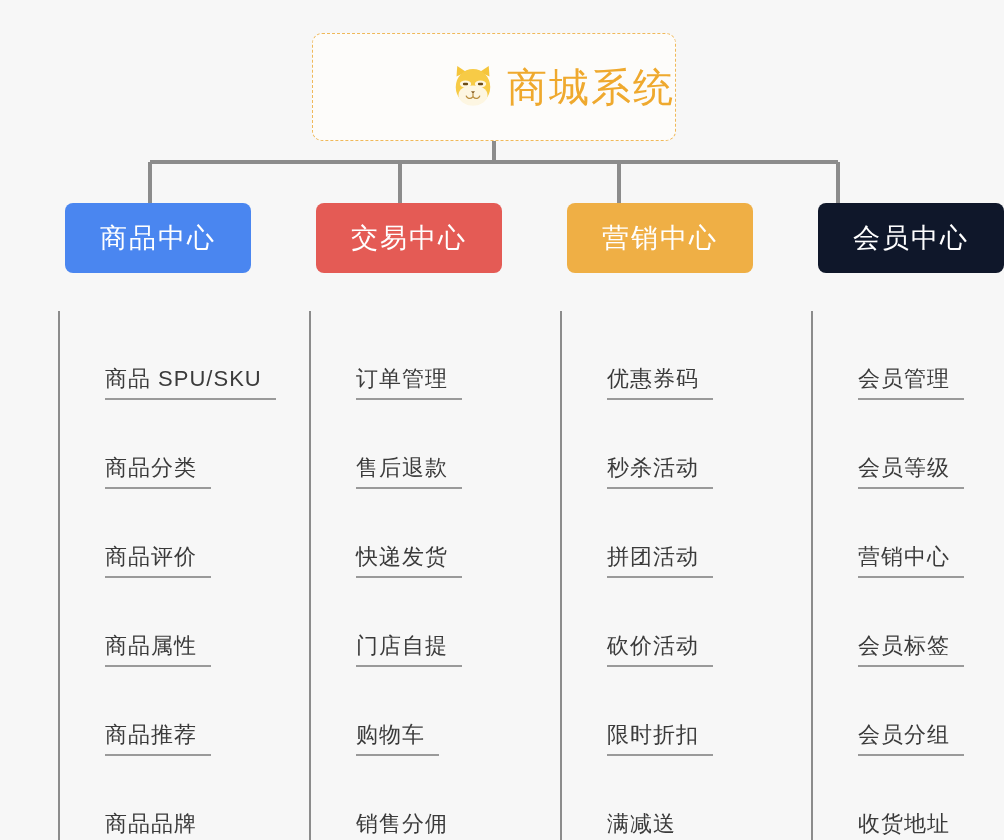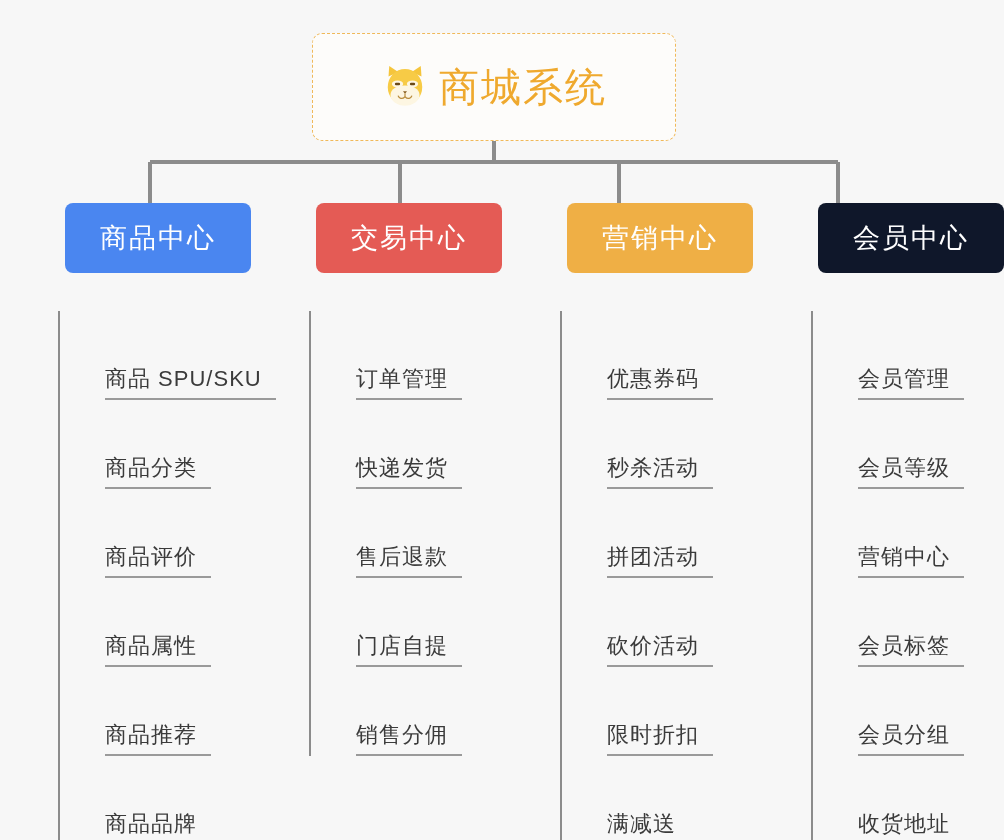--- a/index.html
+++ b/index.html
@@ -28,21 +28,21 @@
     left: 312px;
     top: 33px;
     width: 364px;
     height: 108px;
     background: #fdfcfa;
     border: 1px dashed #f0b95a;
     border-radius: 10px;
     box-sizing: border-box;
     display: flex;
     align-items: center;
-    justify-content: center;
+    justify-content: flex-end;
     gap: 10px;
   }
   .root-icon {
     width: 48px;
     height: 48px;
     flex: 0 0 auto;
     display: block;
   }
   .root-title {
     font-size: 40px;
@@ -201,27 +201,30 @@
 
     <div class="column col-pad">
       <div class="cat-header cat-1">
         <span>交易中心</span>
       </div>
       <div class="items">
         <div class="item">
             <span class="item-label">订单管理</span>
           </div>
         <div class="item">
+            <span class="item-label">售后退款</span>
+          </div>
+        <div class="item">
             <span class="item-label">快递发货</span>
           </div>
         <div class="item">
-            <span class="item-label">售后退款</span>
-          </div>
-        <div class="item">
             <span class="item-label">门店自提</span>
+          </div>
+        <div class="item">
+            <span class="item-label">购物车</span>
           </div>
         <div class="item">
             <span class="item-label">销售分佣</span>
           </div>
       </div>
     </div>
 
     <div class="column col-pad">
       <div class="cat-header cat-2">
         <span>营销中心</span>

